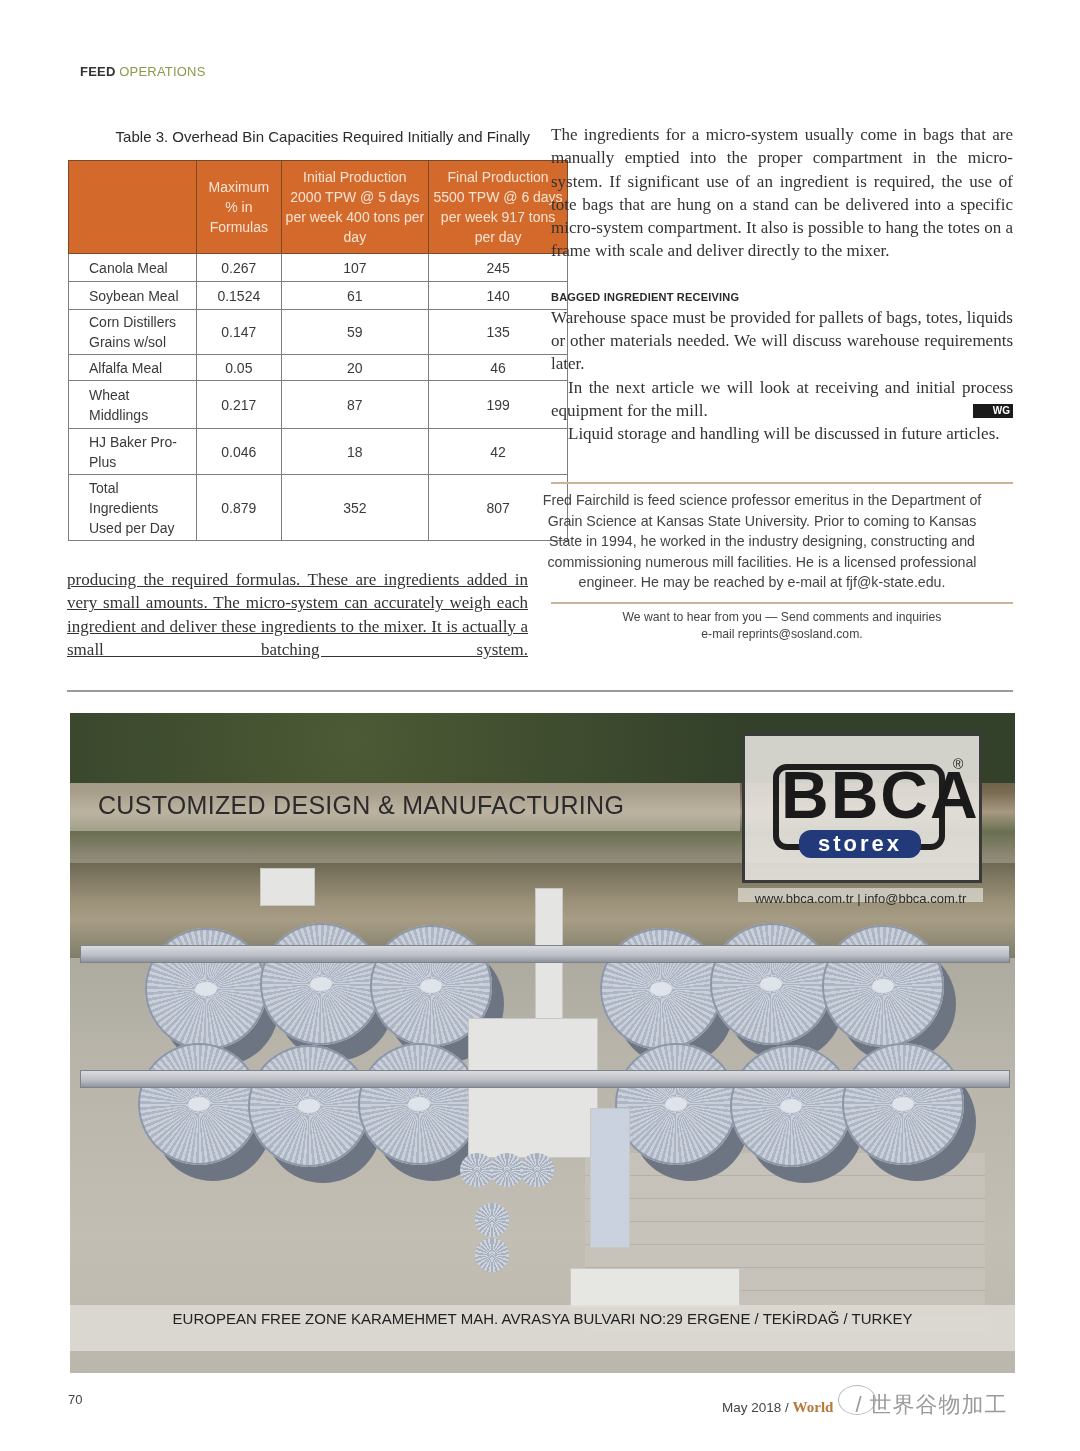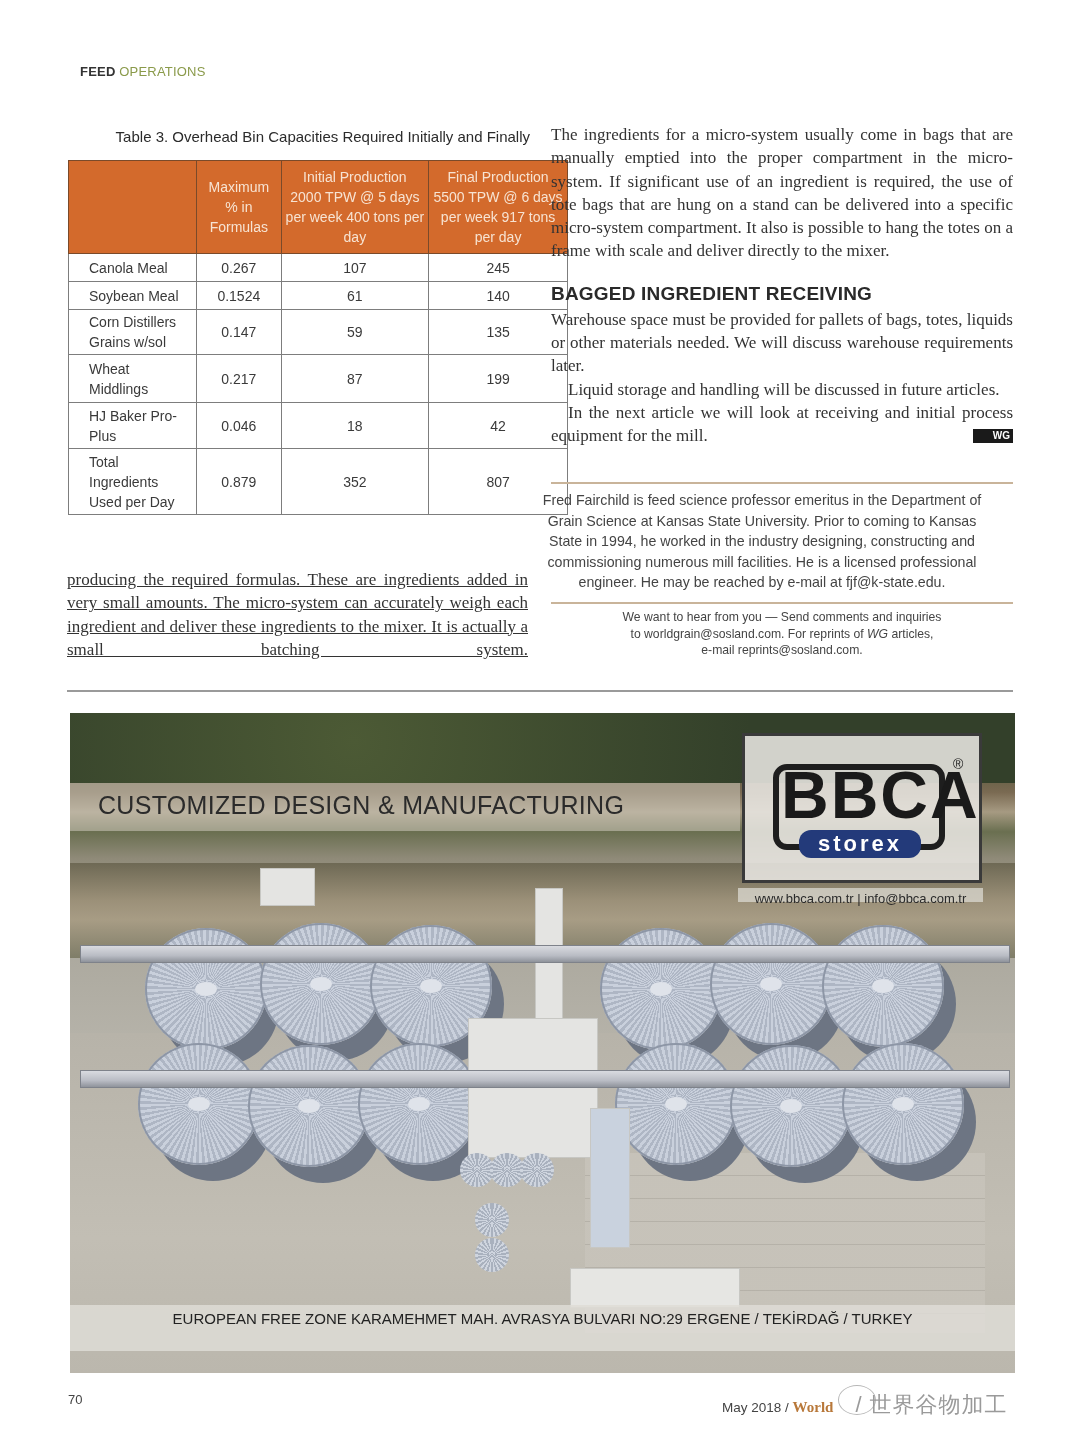--- a/index.html
+++ b/index.html
@@ -18,21 +18,21 @@
   table.bins tbody td { padding: 2px 8px; line-height: 20px; text-align: center; }
   table.bins tbody td.label { text-align: left; padding-left: 20px; }
   col.c0 { width: 118px; } col.c1 { width: 78px; } col.c2 { width: 136px; } col.c3 { width: 128px; }
   tr.r1 td { height: 28px; } tr.r2 td { height: 28px; } tr.r3 td { height: 44px; } tr.r4 td { height: 26px; }
   tr.r5 td { height: 48px; } tr.r6 td { height: 46px; } tr.r7 td { height: 66px; }
 
   .para { font-size: 17px; line-height: 23.3px; text-align: justify; color: #333; }
   .left-para { position: absolute; left: 67px; top: 568px; width: 461px; text-align-last: justify; text-decoration: underline; }
   .right-col { position: absolute; left: 551px; top: 123px; width: 462px; }
   .right-col .para { text-align: justify; }
-  .right-col h3 { font-family: "Liberation Sans", sans-serif; font-weight: bold; font-size: 19px; color: #2a2a2a; margin-top: 20px; margin-bottom: 3px; letter-spacing: 0.2px; }
+  .right-col h3 { font-family: "Liberation Sans", sans-serif; font-weight: bold; font-size: 11px; color: #2a2a2a; margin-top: 28px; margin-bottom: 3px; letter-spacing: 0.2px; }
   .indent { text-indent: 17px; }
   .wg-badge { display: inline-block; float: right; background: #1a1a1a; color: #fff; font-family: "Liberation Sans", sans-serif; font-size: 10px; font-weight: bold; padding: 1px 3px; margin-top: 5px; line-height: 12px; }
 
   .rule-tan { position: absolute; left: 551px; width: 462px; height: 2px; background: #c9b49a; }
   .bio { position: absolute; left: 536px; top: 490px; width: 452px; text-align: center; font-family: "Liberation Sans", sans-serif; font-size: 14.2px; line-height: 20.5px; color: #444; }
   .contact { position: absolute; left: 556px; top: 609px; width: 452px; text-align: center; font-family: "Liberation Sans", sans-serif; font-size: 12.2px; line-height: 16.5px; color: #444; }
 
   .page-rule { position: absolute; left: 67px; top: 690px; width: 946px; height: 2px; background: #9a9a9a; }
 
   
@@ -104,20 +104,26 @@
       <td>0.1524</td>
       <td>61</td>
       <td>140</td>
     </tr>
     <tr class="r3">
       <td class="label">Corn Distillers Grains w/sol</td>
       <td>0.147</td>
       <td>59</td>
       <td>135</td>
     </tr>
+    <tr class="r4">
+      <td class="label">Alfalfa Meal</td>
+      <td>0.05</td>
+      <td>20</td>
+      <td>46</td>
+    </tr>
     <tr class="r5">
       <td class="label">Wheat Middlings</td>
       <td>0.217</td>
       <td>87</td>
       <td>199</td>
     </tr>
     <tr class="r6">
       <td class="label">HJ Baker Pro-Plus</td>
       <td>0.046</td>
       <td>18</td>
@@ -131,33 +137,32 @@
     </tr>
   </tbody>
 </table>
 
 <p class="para left-para">producing the required formulas. These are ingredients added in very small amounts. The micro-system can accurately weigh each ingredient and deliver these ingredients to the mixer. It is actually a small batching system.</p>
 
 <div class="right-col">
   <p class="para">The ingredients for a micro-system usually come in bags that are manually emptied into the proper compartment in the micro-system. If significant use of an ingredient is required, the use of tote bags that are hung on a stand can be delivered into a specific micro-system compartment. It also is possible to hang the totes on a frame with scale and deliver directly to the mixer.</p>
   <h3>BAGGED INGREDIENT RECEIVING</h3>
   <p class="para">Warehouse space must be provided for pallets of bags, totes, liquids or other materials needed. We will discuss warehouse requirements later.</p>
-  <p class="para indent">Liquid storage and handling will be discussed in future articles.</p>
   <p class="para indent">
     <span>In the next article we will look at receiving and initial process equipment for the mill.</span>
     <span class="wg-badge">WG</span>
   </p>
+  <p class="para indent">Liquid storage and handling will be discussed in future articles.</p>
 </div>
 
 <div class="rule-tan" style="top:482px;"></div>
 <p class="bio">Fred Fairchild is feed science professor emeritus in the Department of Grain Science at Kansas State University. Prior to coming to Kansas State in 1994, he worked in the industry designing, constructing and commissioning numerous mill facilities. He is a licensed professional engineer. He may be reached by e-mail at fjf@k-state.edu.</p>
 <div class="rule-tan" style="top:602px;"></div>
 <div class="contact">
   <div>We want to hear from you — Send comments and inquiries</div>
-  <div><span>to worldgrain@sosland.com. For reprints of </span><i>WG</i><span> articles,</span></div>
   <div>e-mail reprints@sosland.com.</div>
 </div>
 
 <div class="page-rule"></div>
 
 <div class="ad">
   <div class="trees"></div>
   <div class="field"></div>
   <div class="pad"></div>
   <div class="slab"></div>

